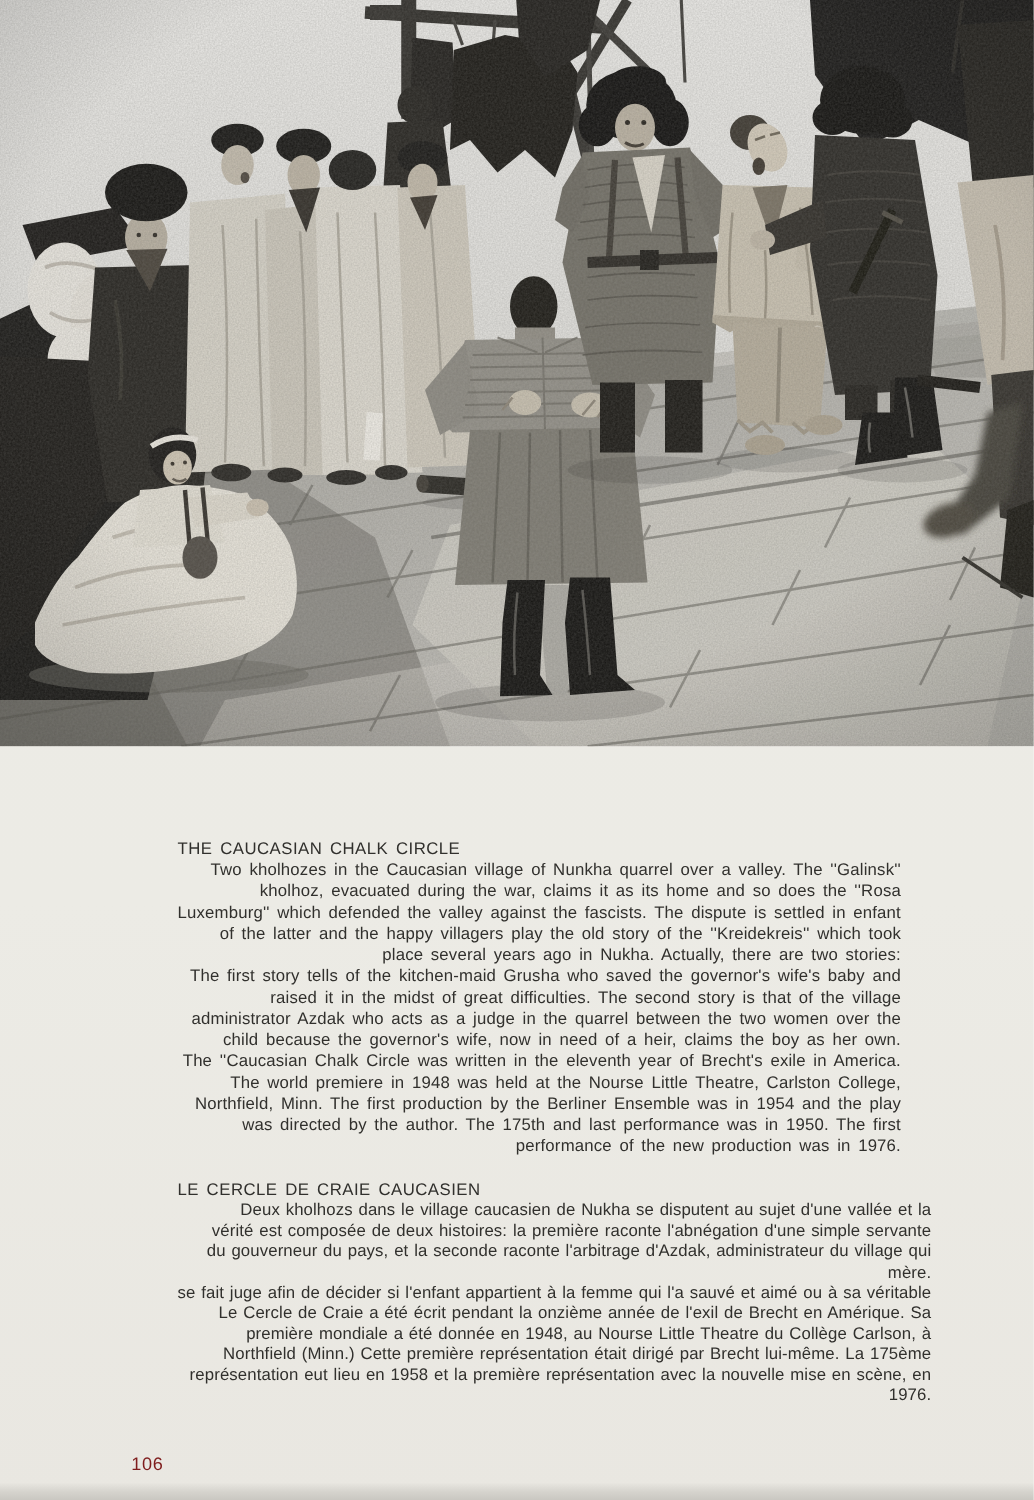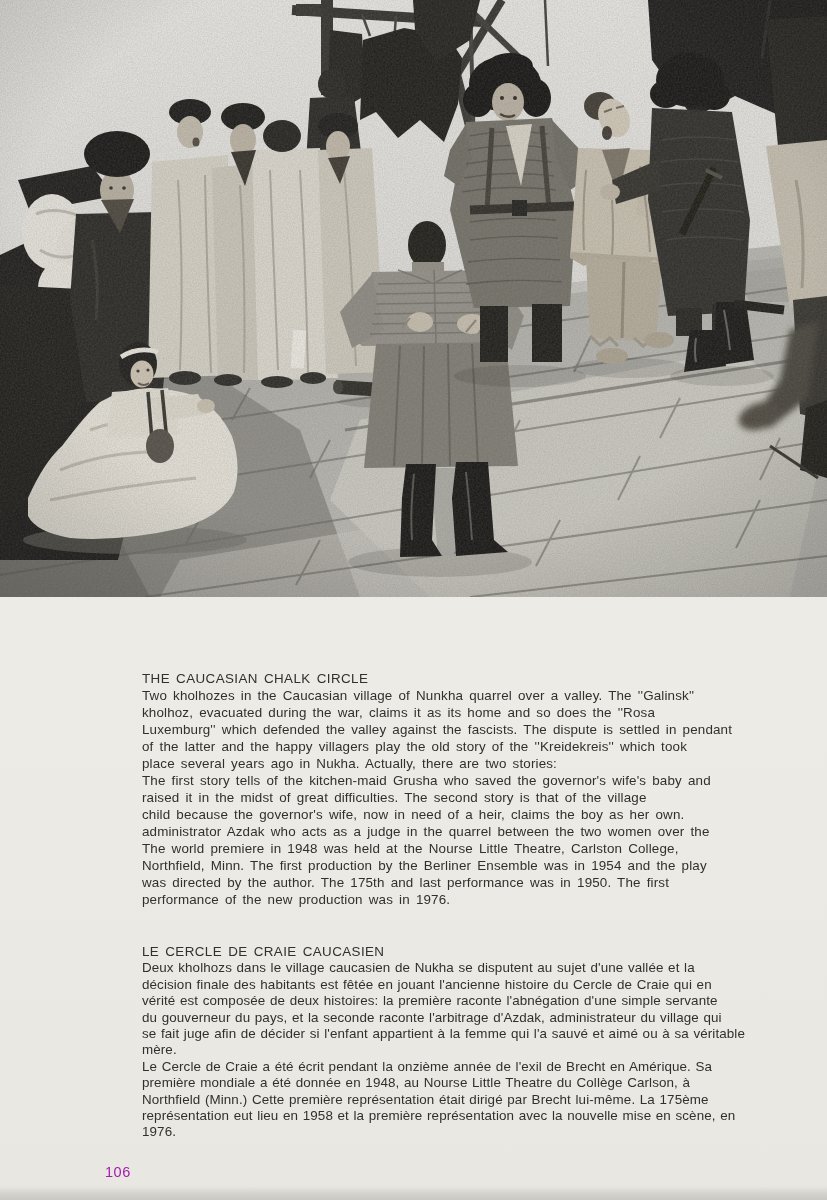--- a/index.html
+++ b/index.html
@@ -4,24 +4,24 @@
 <style>
   html,body{margin:0;padding:0;}
   body{
     width:827px;height:1200px;position:relative;overflow:hidden;
     background:linear-gradient(180deg,#edebe6 0%,#ecebe5 60%,#e9e7e1 100%);
     font-family:"Liberation Sans", sans-serif;
   }
   .photo-wrap{position:absolute;left:0;top:0;width:827px;height:597px;}
   .text-block{position:absolute;left:112px;color:#31302d;margin-left:30px;}
   .block-title{white-space:nowrap;letter-spacing:.4px;word-spacing:2px;}
-  .text-line{white-space:nowrap;}
+  .text-line{white-space:nowrap;text-align:right;}
   #english-section{top:670px;font-size:13.4px;line-height:17px;word-spacing:2.2px;letter-spacing:.15px;}
   #french-section{top:944px;font-size:13.4px;line-height:16.4px;word-spacing:.8px;letter-spacing:.1px;}
-  #page-number{position:absolute;left:105px;top:1164px;font-size:14.5px;color:#a21caf;letter-spacing:.5px;}
+  #page-number{position:absolute;left:105px;top:1164px;font-size:14.5px;color:#7f1d1d;letter-spacing:.5px;}
   .bottom-edge{position:absolute;left:0;top:1186px;width:827px;height:14px;
     background:linear-gradient(180deg,rgba(0,0,0,0) 0%,rgba(120,118,112,.18) 55%,rgba(120,118,112,.28) 100%);}
 </style>
 </head>
 <body>
 
 <div class="photo-wrap">
 <svg width="827" height="597" viewBox="0 0 827 597" xmlns="http://www.w3.org/2000/svg">
   <defs>
     <linearGradient id="sky" x1="0" y1="0" x2="0" y2="1">
@@ -320,43 +320,43 @@
   <rect width="827" height="597" filter="url(#grainL)"></rect>
   <rect width="827" height="597" fill="url(#vg)"></rect>
 </svg>
 </div>
 
 <div class="text-block" id="english-section">
   <div class="block-title">THE CAUCASIAN CHALK CIRCLE</div>
   <div>
       <div class="text-line">Two kholhozes in the Caucasian village of Nunkha quarrel over a valley. The ''Galinsk''</div>
       <div class="text-line">kholhoz, evacuated during the war, claims it as its home and so does the ''Rosa</div>
-      <div class="text-line">Luxemburg'' which defended the valley against the fascists. The dispute is settled in pendant</div>
+      <div class="text-line">Luxemburg'' which defended the valley against the fascists. The dispute is settled in enfant</div>
       <div class="text-line">of the latter and the happy villagers play the old story of the ''Kreidekreis'' which took</div>
       <div class="text-line">place several years ago in Nukha. Actually, there are two stories:</div>
       <div class="text-line">The first story tells of the kitchen-maid Grusha who saved the governor's wife's baby and</div>
       <div class="text-line">raised it in the midst of great difficulties. The second story is that of the village</div>
+      <div class="text-line">administrator Azdak who acts as a judge in the quarrel between the two women over the</div>
       <div class="text-line">child because the governor's wife, now in need of a heir, claims the boy as her own.</div>
-      <div class="text-line">administrator Azdak who acts as a judge in the quarrel between the two women over the</div>
+      <div class="text-line">The ''Caucasian Chalk Circle was written in the eleventh year of Brecht's exile in America.</div>
       <div class="text-line">The world premiere in 1948 was held at the Nourse Little Theatre, Carlston College,</div>
       <div class="text-line">Northfield, Minn. The first production by the Berliner Ensemble was in 1954 and the play</div>
       <div class="text-line">was directed by the author. The 175th and last performance was in 1950. The first</div>
       <div class="text-line">performance of the new production was in 1976.</div>
     </div>
 </div>
 
 <div class="text-block" id="french-section">
   <div class="block-title">LE CERCLE DE CRAIE CAUCASIEN</div>
   <div>
       <div class="text-line">Deux kholhozs dans le village caucasien de Nukha se disputent au sujet d'une vallée et la</div>
-      <div class="text-line">décision finale des habitants est fêtée en jouant l'ancienne histoire du Cercle de Craie qui en</div>
       <div class="text-line">vérité est composée de deux histoires: la première raconte l'abnégation d'une simple servante</div>
       <div class="text-line">du gouverneur du pays, et la seconde raconte l'arbitrage d'Azdak, administrateur du village qui</div>
+      <div class="text-line">mère.</div>
       <div class="text-line">se fait juge afin de décider si l'enfant appartient à la femme qui l'a sauvé et aimé ou à sa véritable</div>
-      <div class="text-line">mère.</div>
       <div class="text-line">Le Cercle de Craie a été écrit pendant la onzième année de l'exil de Brecht en Amérique. Sa</div>
       <div class="text-line">première mondiale a été donnée en 1948, au Nourse Little Theatre du Collège Carlson, à</div>
       <div class="text-line">Northfield (Minn.) Cette première représentation était dirigé par Brecht lui-même. La 175ème</div>
       <div class="text-line">représentation eut lieu en 1958 et la première représentation avec la nouvelle mise en scène, en</div>
       <div class="text-line">1976.</div>
     </div>
 </div>
 
 <div id="page-number">106</div>
 

